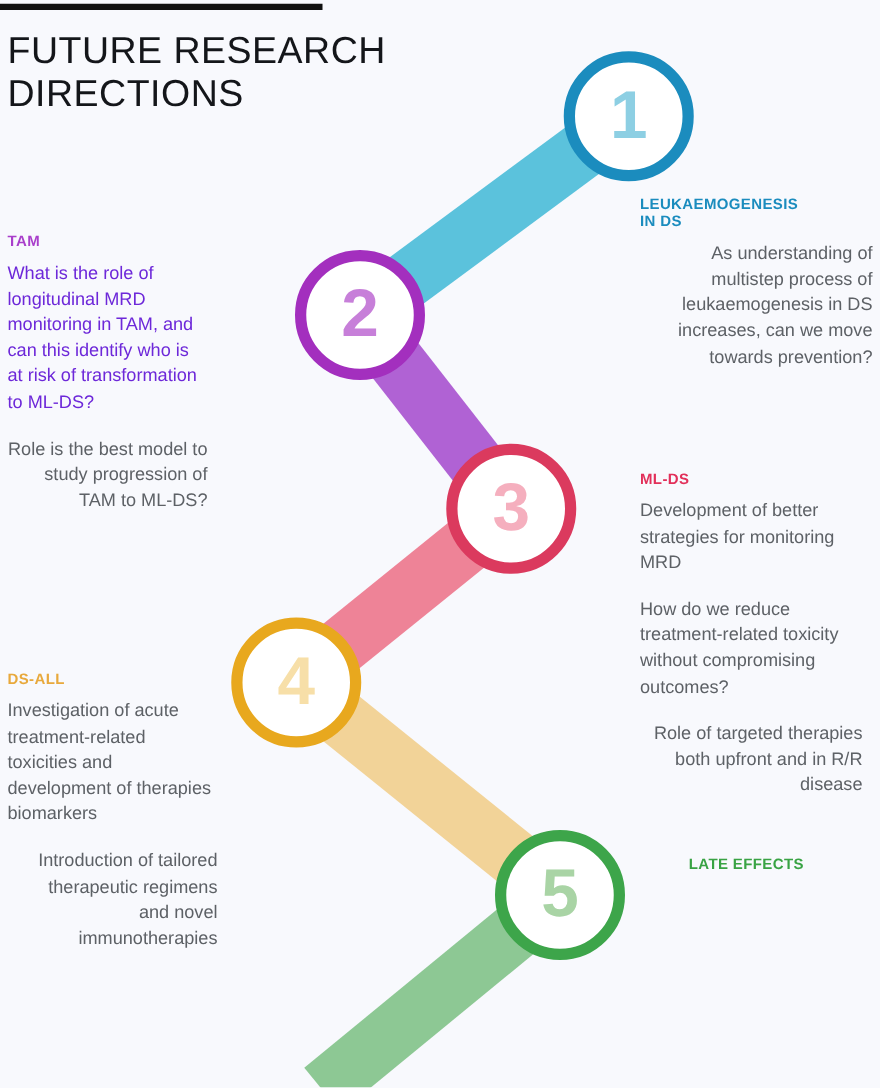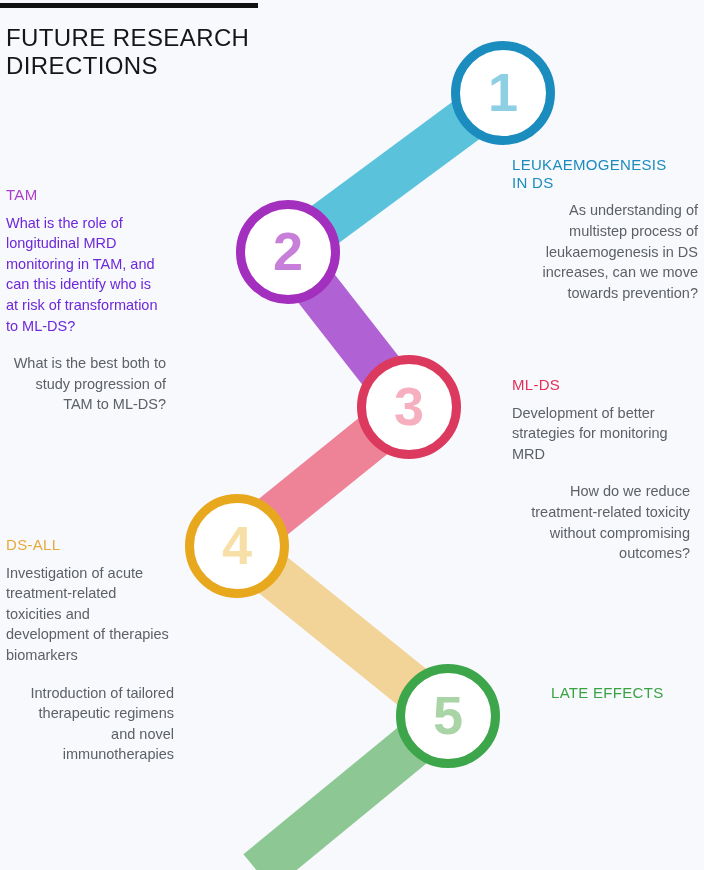--- a/index.html
+++ b/index.html
@@ -29,21 +29,21 @@
     top: 3px;
     width: 258px;
     height: 5px;
     background: #111111;
   }
   #page-title {
     position: absolute;
     left: 6px;
     top: 24px;
     width: 320px;
-    font-size: 24px;
+    font-size: 30px;
     line-height: 1.16;
     letter-spacing: 0.4px;
     color: #14161a;
     font-weight: 400;
     white-space: pre-line;
   }
 
   
   #ribbons {
     position: absolute;
@@ -74,22 +74,22 @@
     transform: translateY(-1px);
   }
 
   
   .block {
     position: absolute;
     z-index: 4;
   }
   .block h2 {
     margin: 0 0 9px 0;
-    font-size: 15px;
-    font-weight: 400;
+    font-size: 12px;
+    font-weight: 700;
     letter-spacing: 0.3px;
     line-height: 1.18;
     white-space: pre-line;
   }
   .block p {
     margin: 0 0 17px 0;
     font-size: 14.5px;
     line-height: 1.42;
     color: #5d6166;
     font-weight: 400;
@@ -138,27 +138,28 @@
 
   <div class="block" id="block-leuk">
     <h2 style="color: rgb(27, 140, 190);">LEUKAEMOGENESIS
 IN DS</h2>
     <p style="color: rgb(93, 97, 102);">As understanding of multistep process of leukaemogenesis in DS increases, can we move towards prevention?</p>
   </div>
 
   <div class="block" id="block-tam">
     <h2 style="color: rgb(169, 63, 203);">TAM</h2>
     <p style="color: #6d28d9;">What is the role of longitudinal MRD monitoring in TAM, and can this identify who is at risk of transformation to ML-DS?</p>
-    <p style="color: rgb(93, 97, 102);">What is the best both to study progression of TAM to ML-DS?</p>
+    <p style="color: rgb(93, 97, 102);">Role is the best model to study progression of TAM to ML-DS?</p>
   </div>
 
   <div class="block" id="block-mlds">
     <h2 style="color: rgb(226, 48, 90);">ML-DS</h2>
     <p style="color: rgb(93, 97, 102);">Development of better strategies for monitoring MRD</p>
     <p style="color: rgb(93, 97, 102);">How do we reduce treatment-related toxicity without compromising outcomes?</p>
+    <p style="color: rgb(93, 97, 102);">Role of targeted therapies both upfront and in R/R disease</p>
   </div>
 
   <div class="block" id="block-dsall">
     <h2 style="color: rgb(232, 169, 60);">DS-ALL</h2>
     <p style="color: rgb(93, 97, 102);">Investigation of acute treatment-related toxicities and development of therapies biomarkers</p>
     <p style="color: rgb(93, 97, 102); margin-left: 11px;">Introduction of tailored therapeutic regimens and novel immunotherapies</p>
   </div>
 
   <div class="block" id="block-late">
     <h2 style="color: rgb(57, 163, 68);">LATE EFFECTS</h2>

